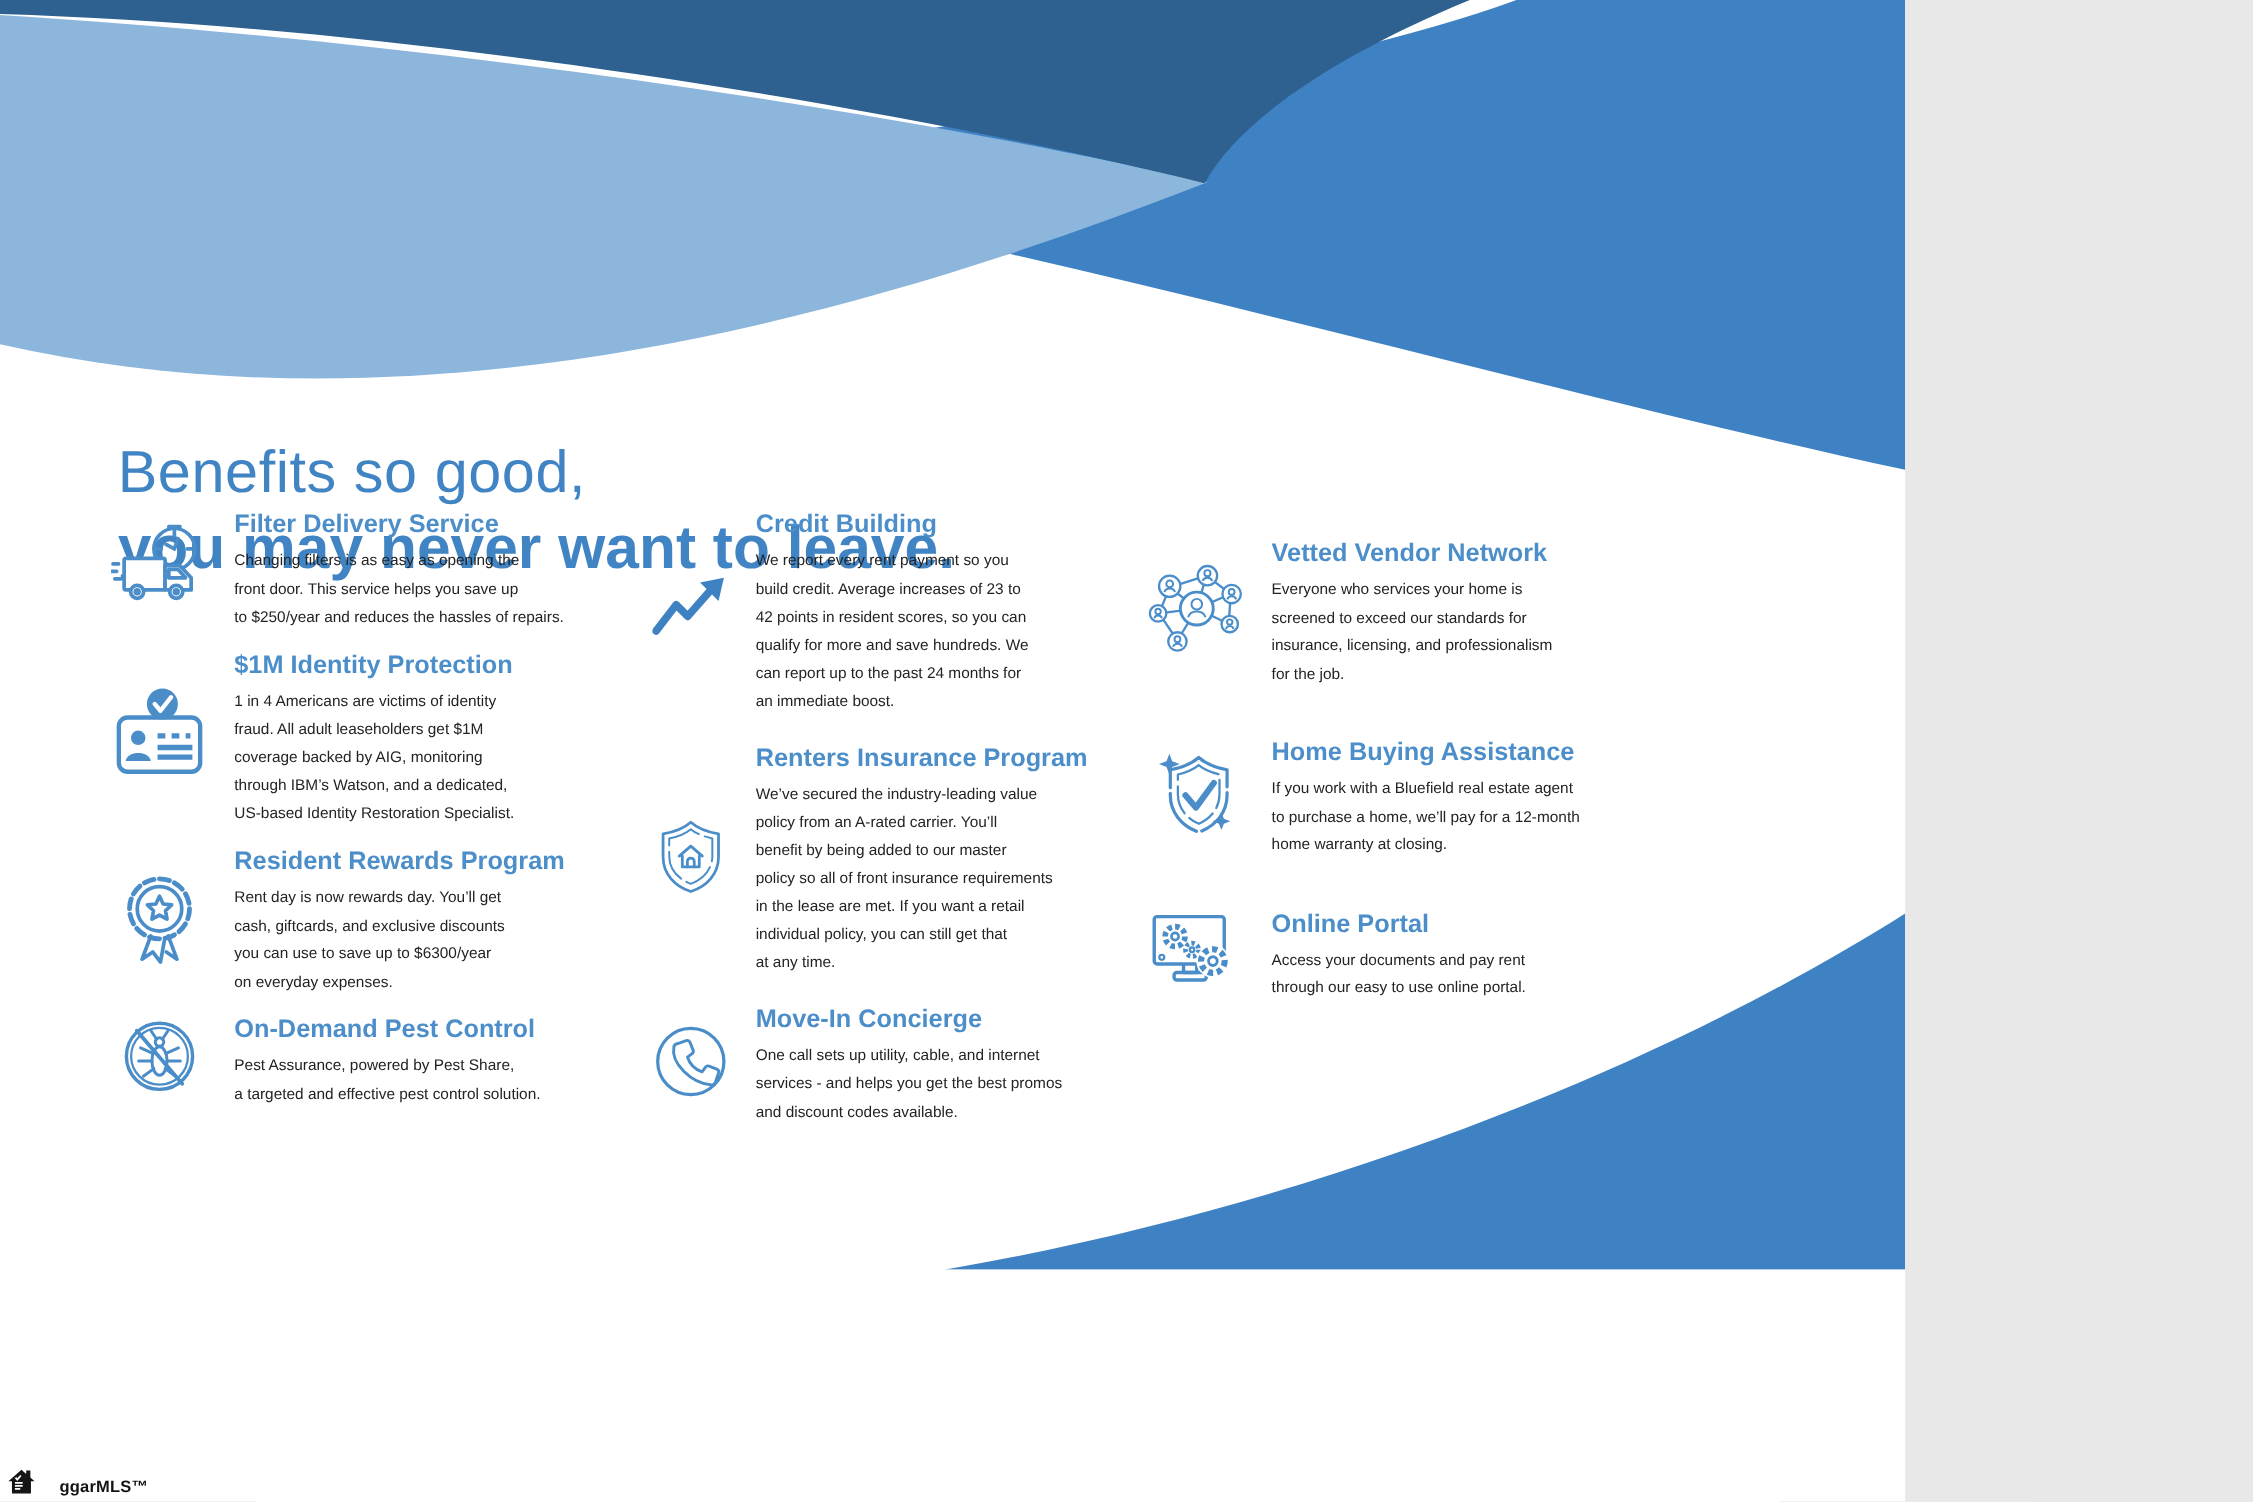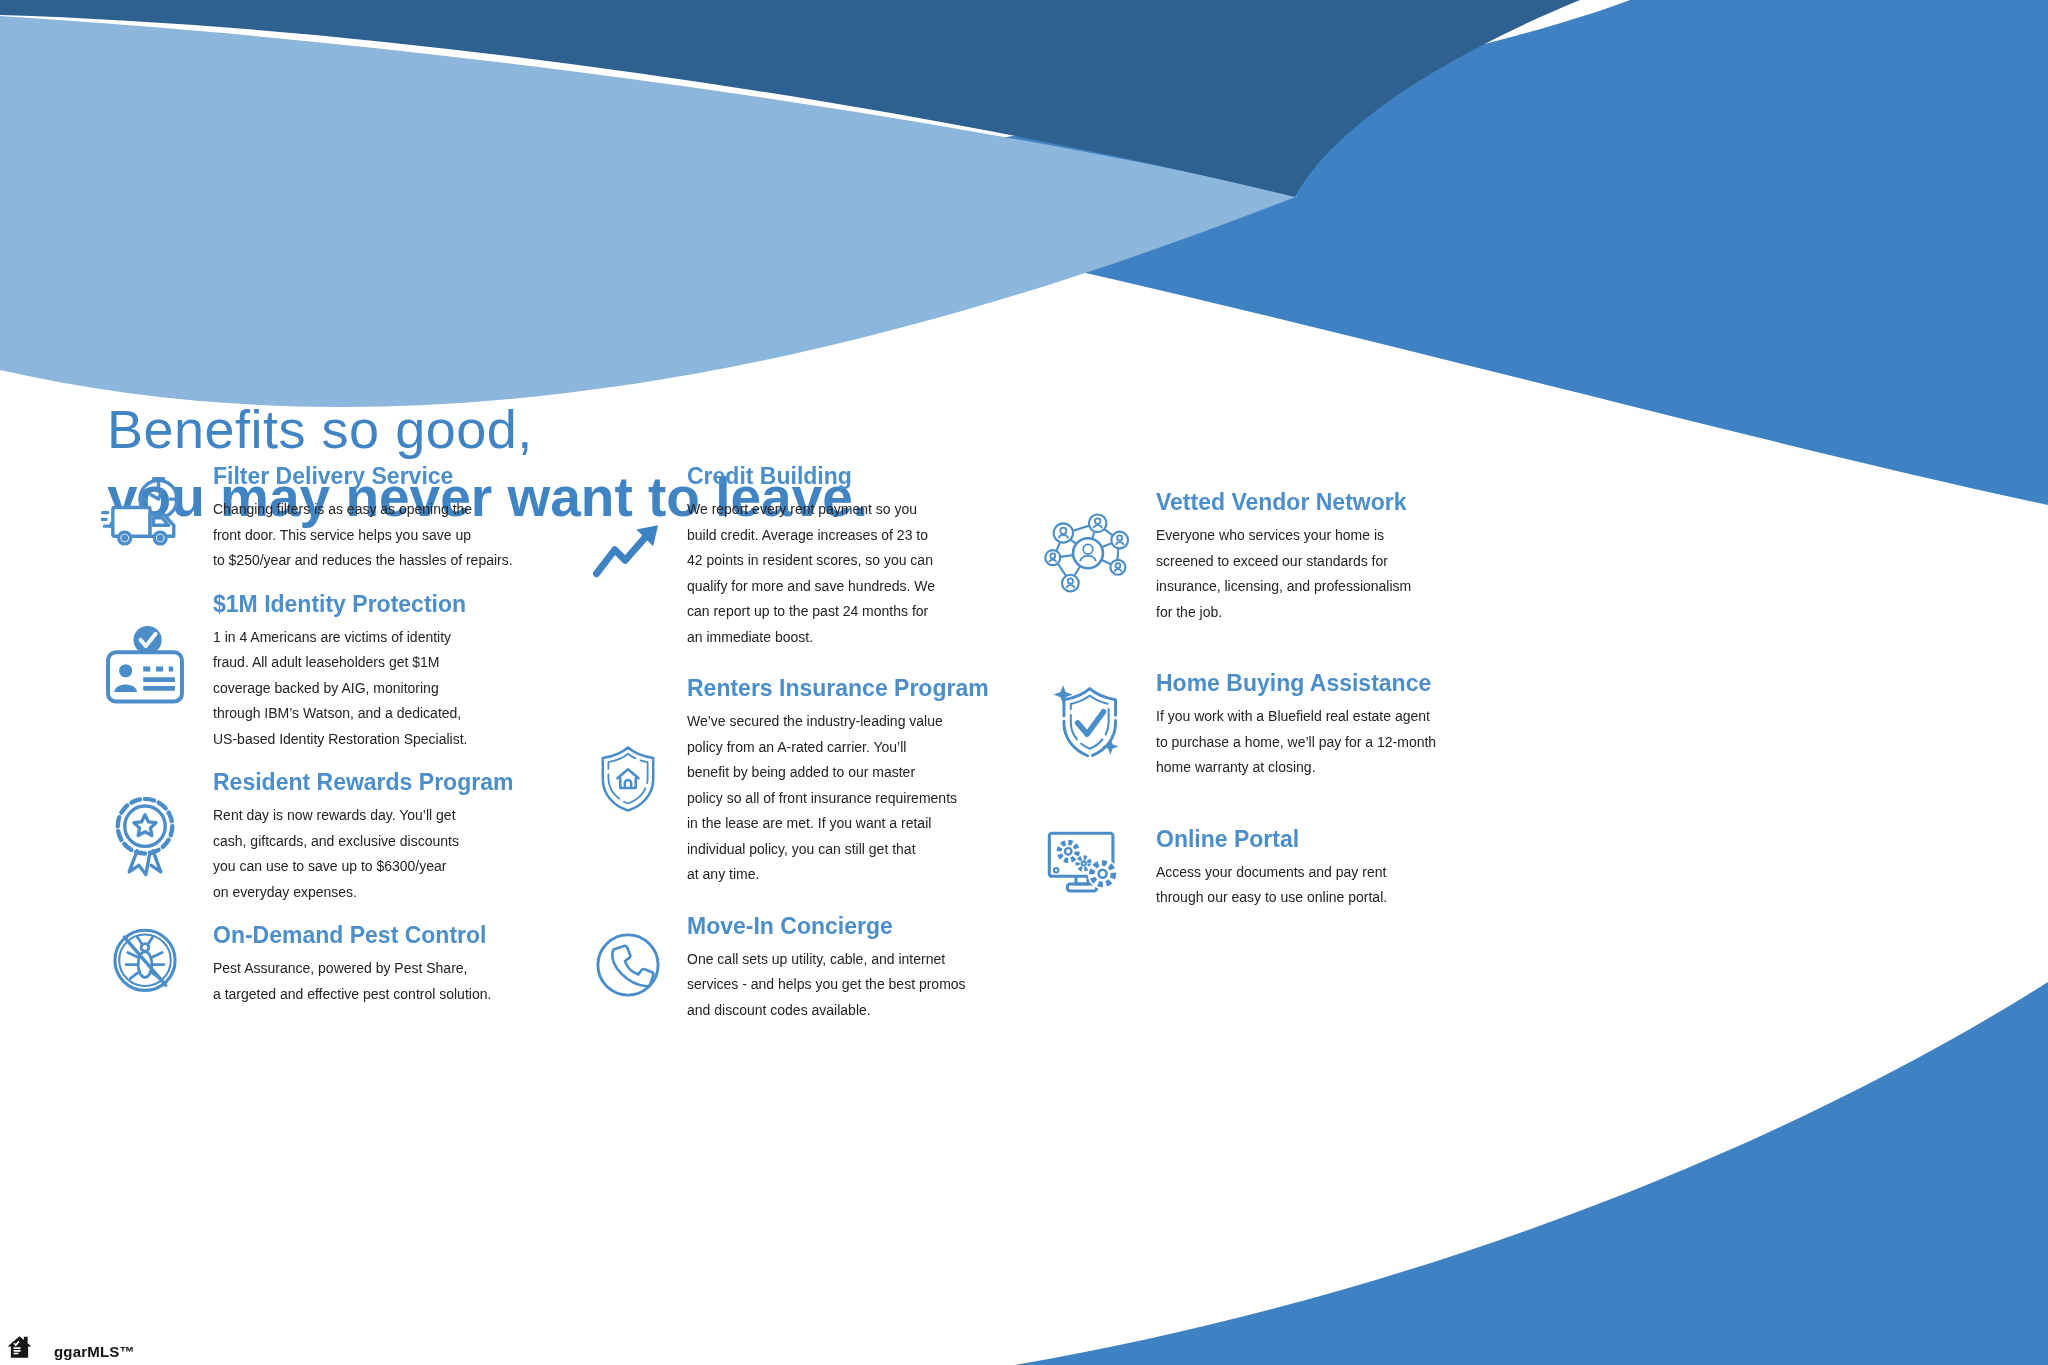--- a/index.html
+++ b/index.html
@@ -1,16 +1,16 @@
 <!DOCTYPE html>
 <html><head>
 <meta charset="utf-8">
 <style>
   html,body{margin:0;padding:0;background:#e8e8e8;}
-  .page{position:relative;width:2048px;height:1365px;background:#ffffff;overflow:hidden;
+  .page{position:relative;width:1732px;height:1365px;background:#ffffff;overflow:hidden;
         font-family:"Liberation Sans",sans-serif;}
   .waves{position:absolute;inset:0;z-index:0;}
   .content{position:absolute;inset:0;z-index:1;}
 
   .title{position:absolute;left:107px;top:398px;color:#4184c4;}
   .title .t1{font-size:54px;font-weight:400;line-height:62px;letter-spacing:0.5px;}
   .title .t2{font-size:55px;font-weight:700;line-height:62px;margin-top:6px;}
 
   .col{position:absolute;top:462px;display:flex;flex-direction:column;}
   .col-1{left:101px;width:474px;}

